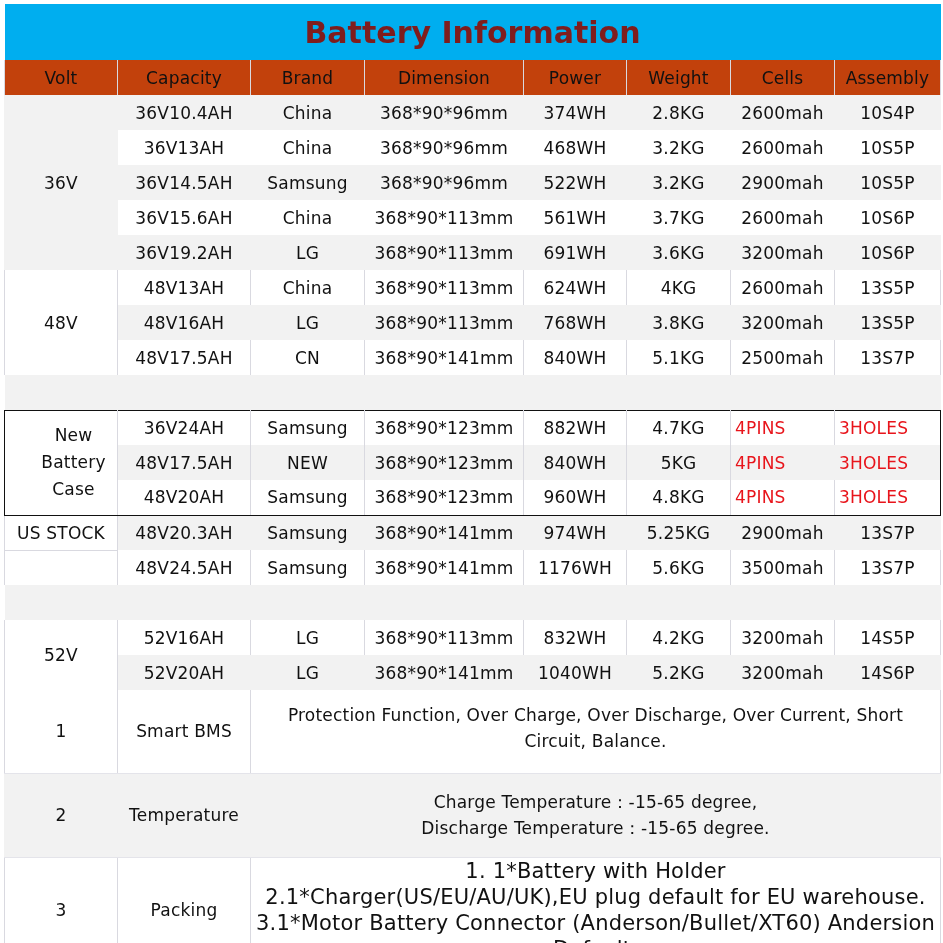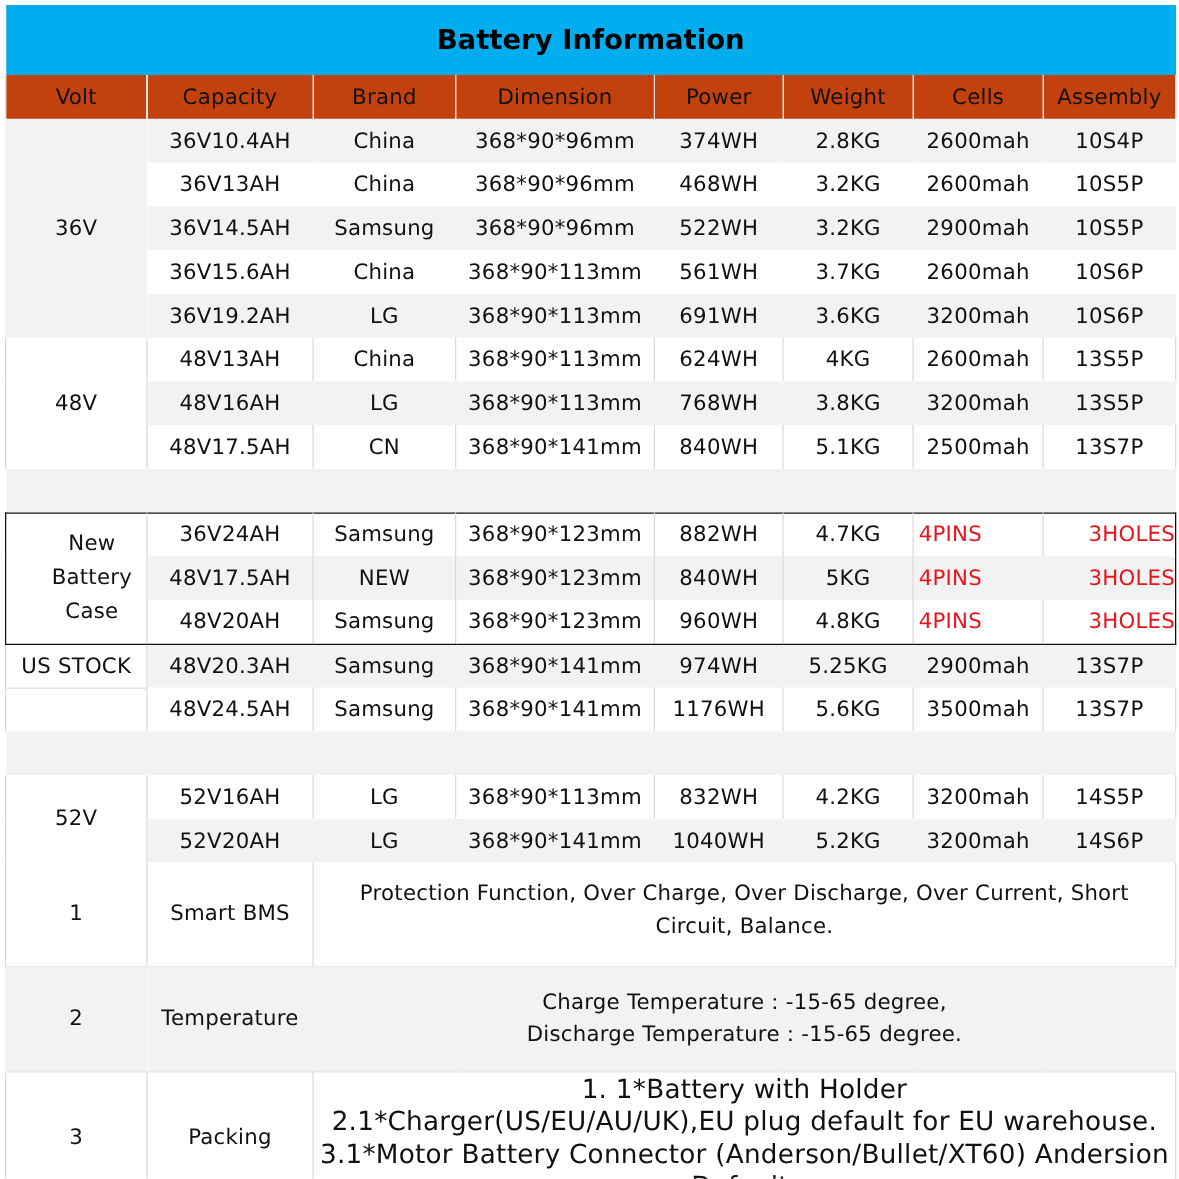--- a/index.html
+++ b/index.html
@@ -7,34 +7,34 @@
          font-family: "DejaVu Sans", sans-serif; color: #111; }
   #sheet { position: absolute; left: 4px; top: 4px; width: 936px; }
   table { border-collapse: collapse; table-layout: fixed; width: 936px; }
   col.c0 { width: 113px; } col.c1 { width: 133px; } col.c2 { width: 114px; }
   col.c3 { width: 159px; } col.c4 { width: 103px; } col.c5 { width: 104px; }
   col.c6 { width: 104px; } col.c7 { width: 106px; }
   td { text-align: center; vertical-align: middle; padding: 0; font-size: 17px;
        border-left: 1px solid #d9d9e0; border-right: 1px solid #d9d9e0;
        white-space: nowrap; overflow: hidden; letter-spacing: 0.2px; }
   tr { height: 35px; }
-  tr.title td { height: 56px; background: #00aeef; color: #000000; font-weight: bold;
-                font-size: 22px; border: none; letter-spacing: 0; }
+  tr.title td { height: 56px; background: #00aeef; color: #7f1d1d; font-weight: bold;
+                font-size: 30px; border: none; letter-spacing: 0; }
   tr.head td { height: 35px; background: #c2410c; font-size: 17px; }
   .g { background: #f2f2f2; }
   .w { background: #ffffff; }
   td.g.nb, td.gg { border-left-color: #f2f2f2; border-right-color: #f2f2f2; }
   td.red { color: #e8141b; text-align: left; padding-left: 4px; }
   tr.spacer td { background: #f2f2f2; border-left: none; border-right: none; }
   td.wrap { white-space: normal; line-height: 27px; }
   td.multi { white-space: normal; line-height: 26px; font-size: 17px; }
   tr.boxtop td { border-top: 1px solid #111; }
   tr.boxbot td { border-bottom: 1px solid #111; }
   td.boxl { border-left: 1px solid #111 !important; padding-left: 25px; }
-  td.boxr { border-right: 1px solid #111 !important; text-align: right; }
+  td.boxr { border-right: 1px solid #111 !important; }
   tr.spec1 { height: 83px; } tr.spec2 { height: 84px; } tr.spec3 { height: 84px; }
   tr.spec td { border-bottom: 1px solid #e4e4ea; }
 </style>
 </head>
 <body>
 
 <div id="sheet">
 <table>
   <colgroup>
     <col class="c0">

